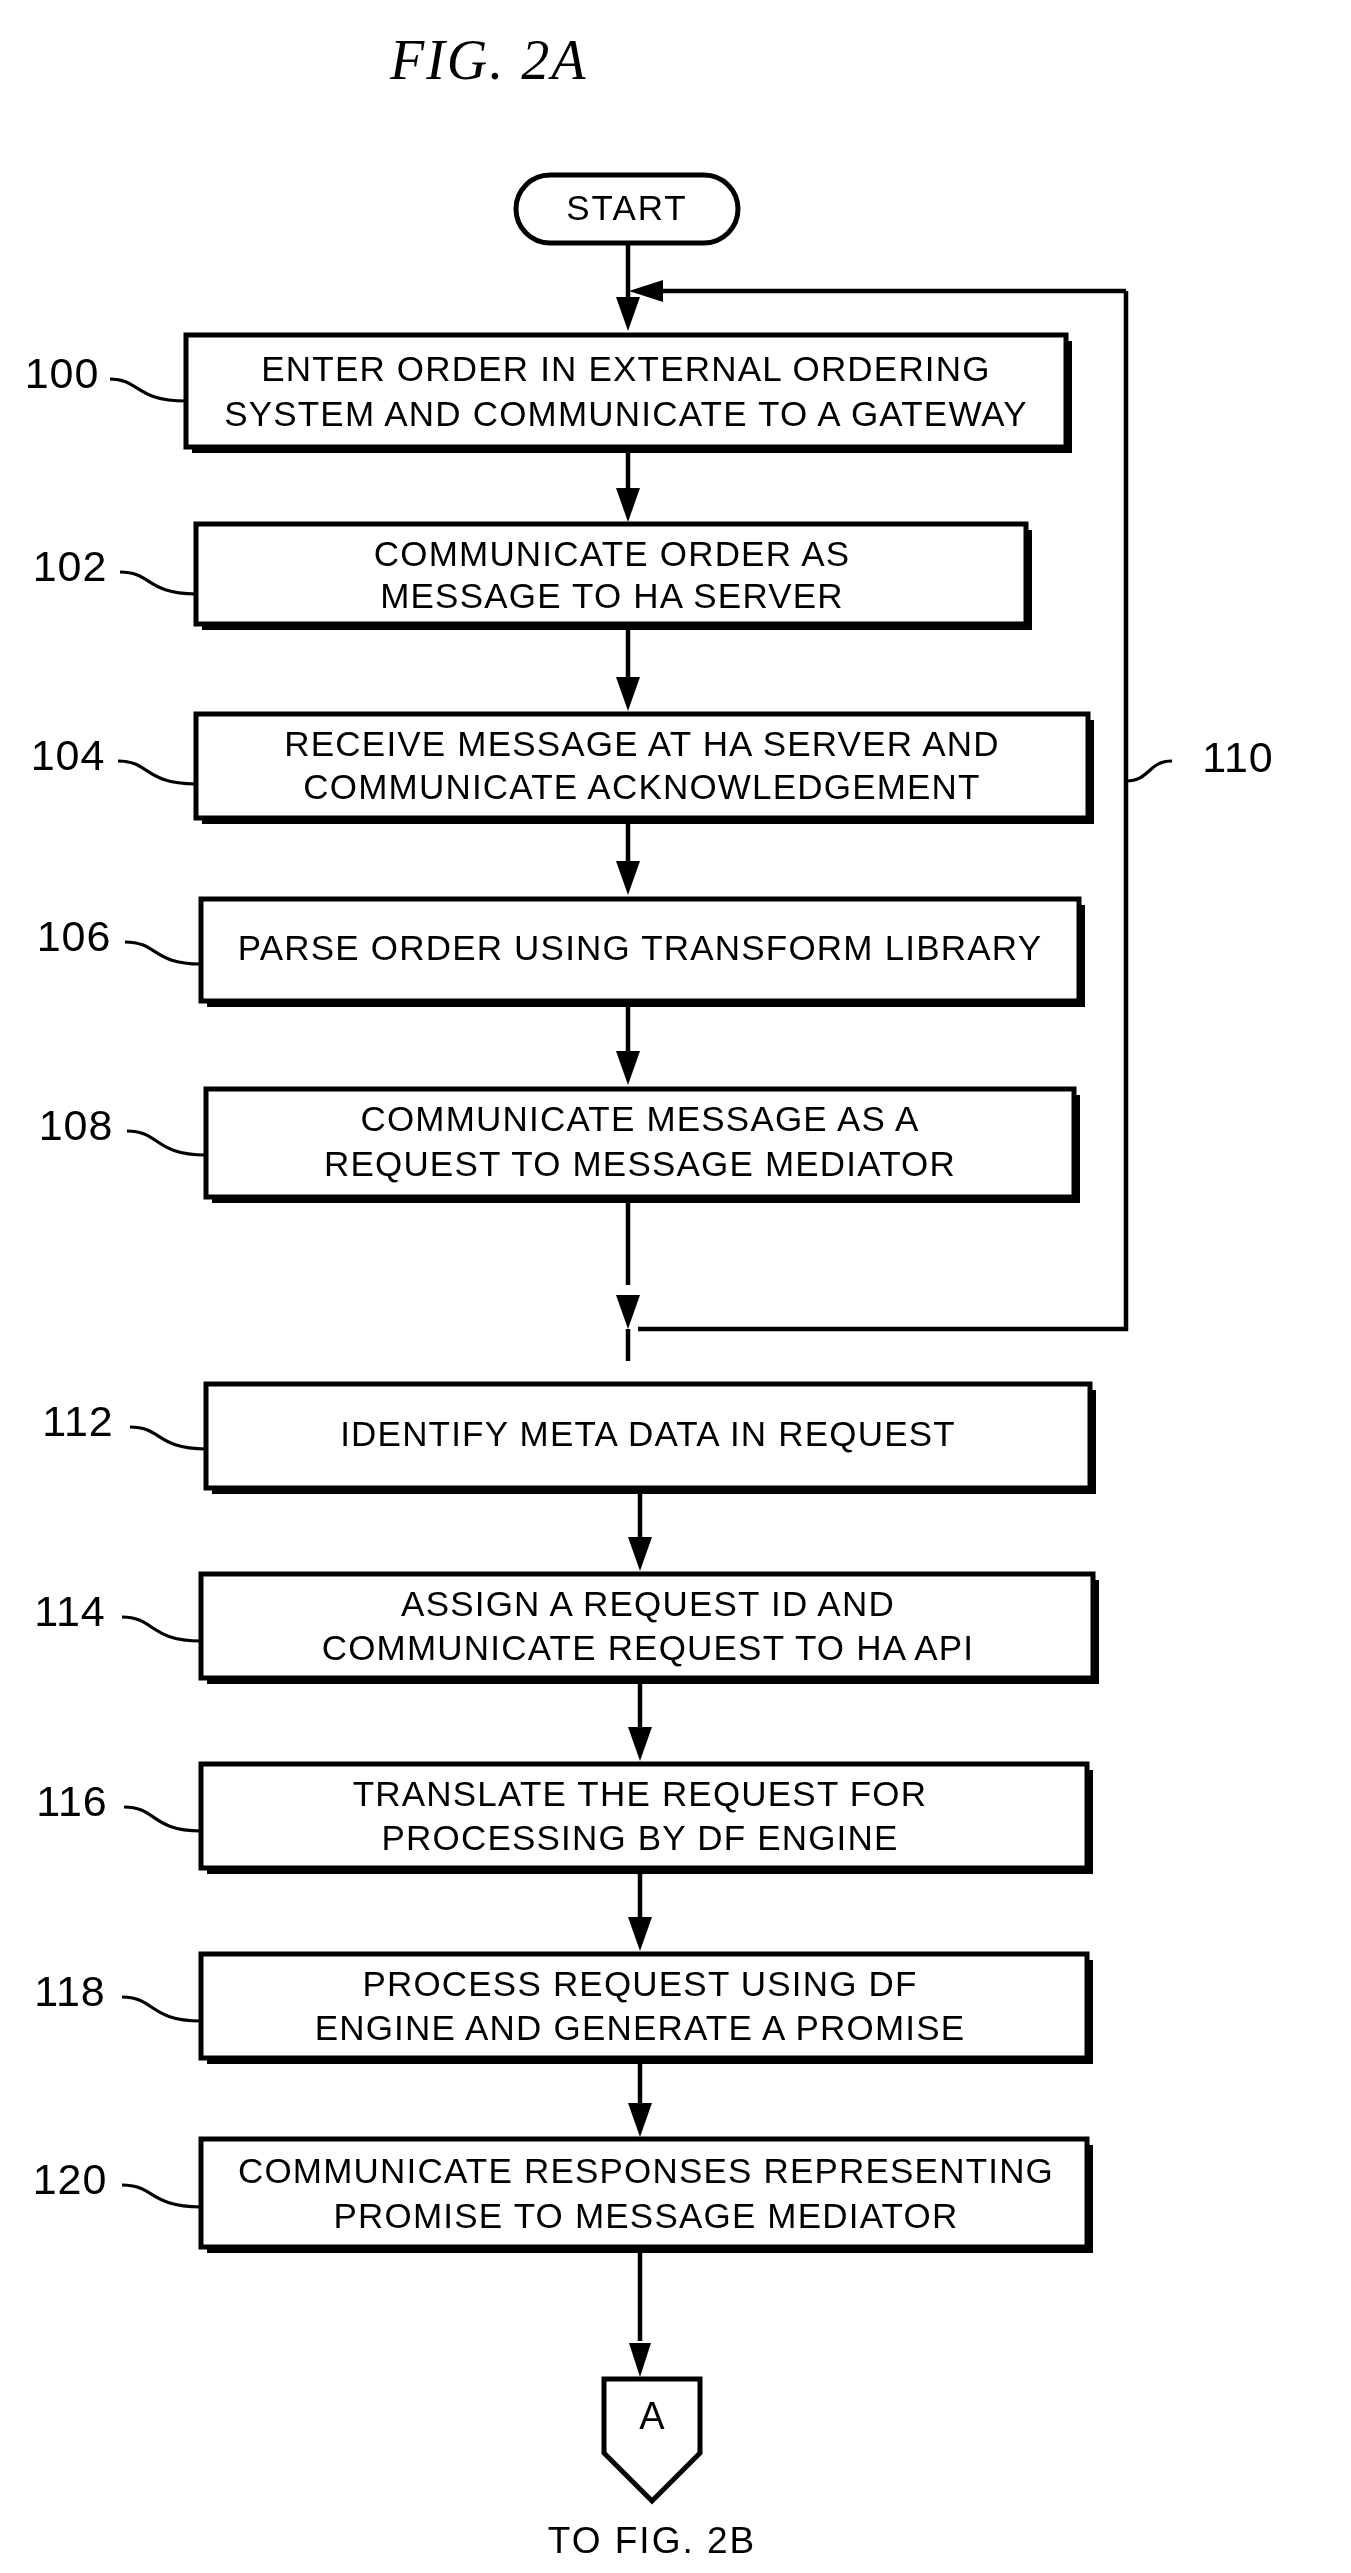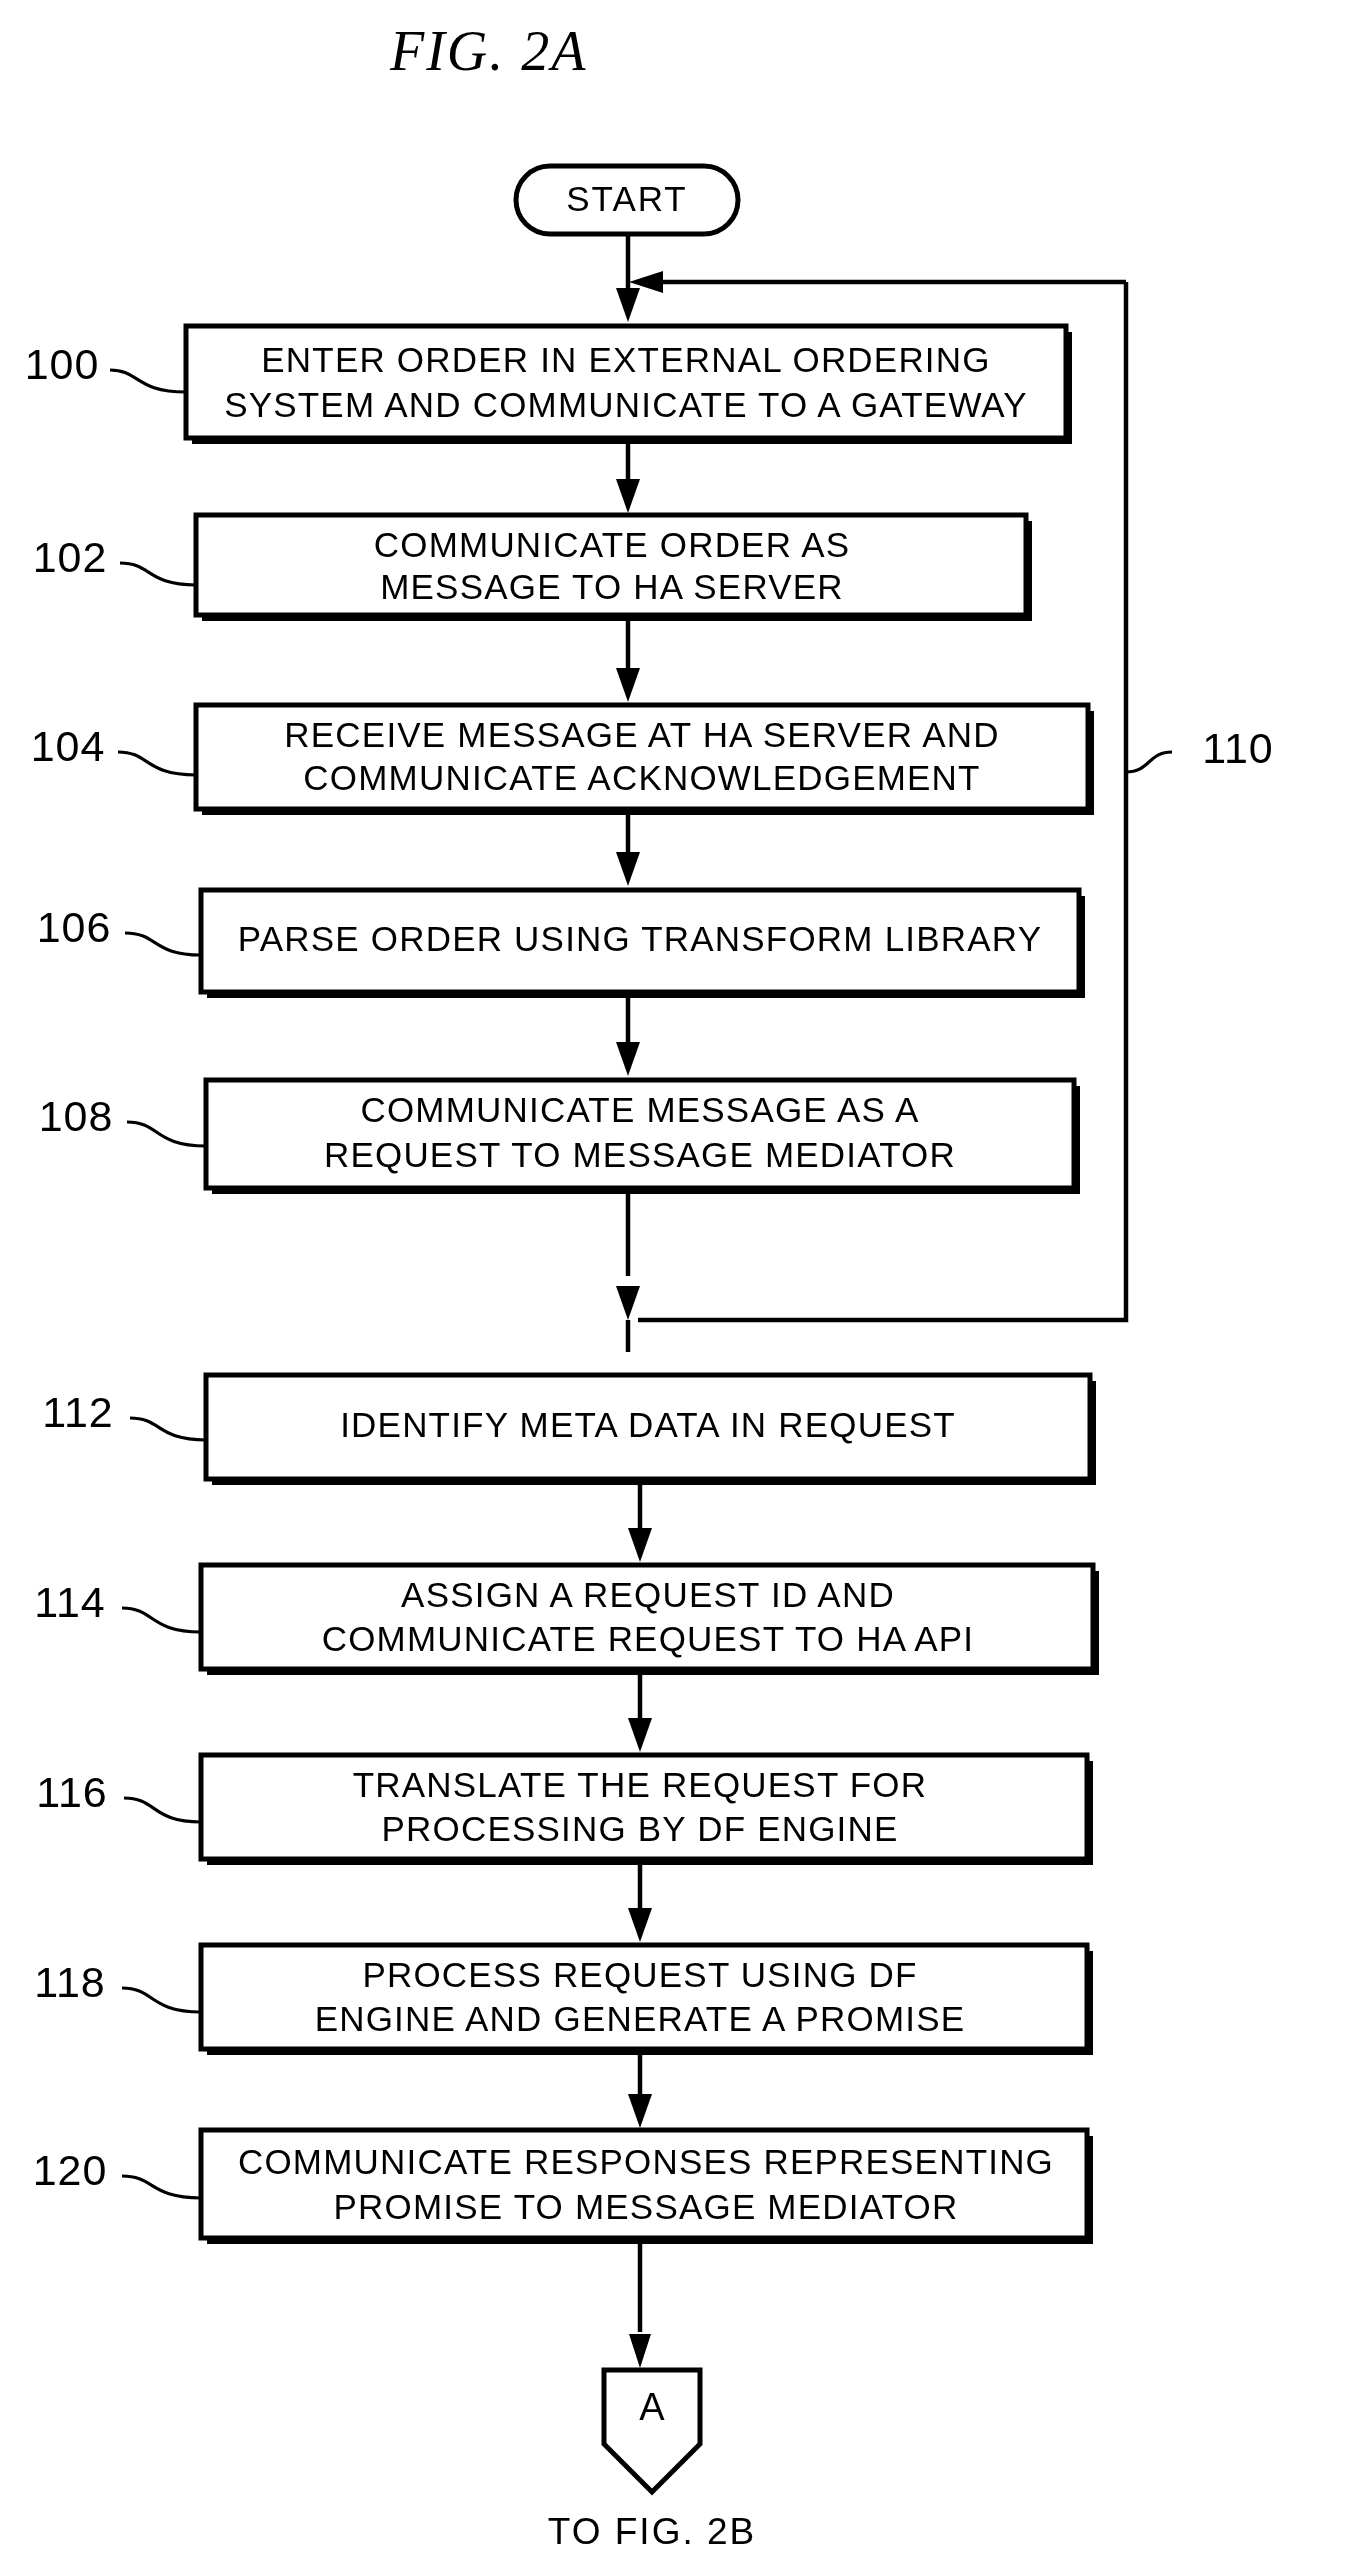--- a/index.html
+++ b/index.html
@@ -9,21 +9,21 @@
   }
   body {
     width: 1351px;
     height: 2573px;
     position: relative;
     overflow: hidden;
     font-family: "Liberation Sans", sans-serif;
   }
   #figure-root {
     position: absolute;
-    top: 0; left: 0;
+    top: 9px; left: 0;
     width: 1351px;
     height: 2471px;
   }
   svg#flowchart {
     display: block;
     width: 1351px;
     height: 2573px;
   }
   .fig-title {
     font-family: "Liberation Serif", serif;

